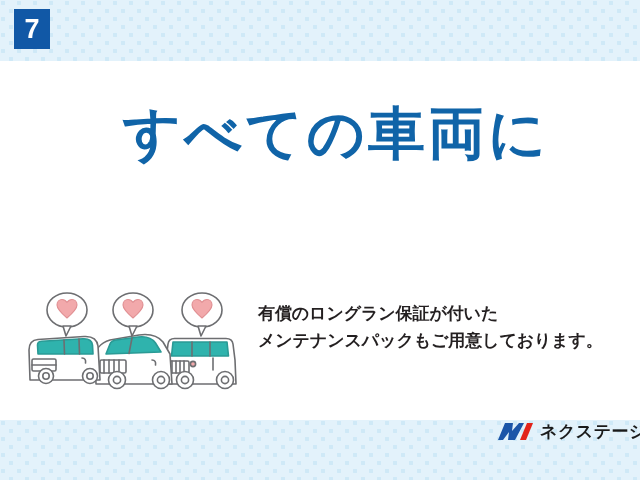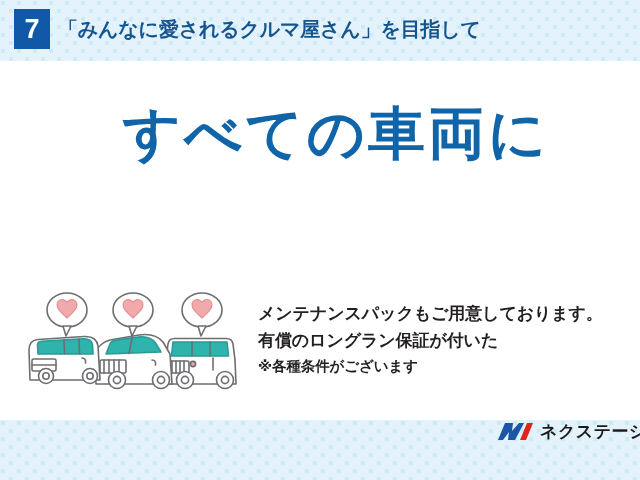--- a/index.html
+++ b/index.html
@@ -131,21 +131,20 @@
 </style>
 </head>
 <body>
 
 <div id="root">
 
   <div id="band-top" class="dot-band"></div>
 
   <div id="header">
     <div id="step-badge">7</div>
-    <div id="header-title">「みんなに愛されるクルマ屋さん」を目指して</div>
   </div>
 
   <div id="headline">
     <div class="headline-line">すべての車両に</div>
   </div>
 
   <div id="content-row">
 
     <div id="cars-illustration">
       <svg viewBox="0 0 230 112" width="230" height="112" xmlns="http://www.w3.org/2000/svg">
@@ -215,23 +214,22 @@
             <circle cx="68" cy="88" r="7.5" fill="#ffffff"></circle>
             <circle cx="68" cy="88" r="3.2" fill="#ffffff"></circle>
             <path d="M60 70 C63 70 64 72 63.5 75" stroke="#6d6e71" fill="none"></path>
           </g>
 
         </g>
       </svg>
     </div>
 
     <div id="side-copy">
+      <div class="copy-line">有償のロングラン保証が付いた</div>
       <div class="copy-line">メンテナンスパックもご用意しております。</div>
-      <div class="copy-line">有償のロングラン保証が付いた</div>
-      <div class="copy-line small">※各種条件がございます</div>
     </div>
 
   </div>
 
   <div id="band-bottom" class="dot-band"></div>
 
   <div id="brand-logo">
     <div id="brand-mark">
       <svg viewBox="0 0 40 26" width="40" height="26" xmlns="http://www.w3.org/2000/svg">
         <path d="M2 21 L9 4 L17 4 L16 12 L23 4 L28 4 L19 21 L12 21 L13 13 L7 21 Z" fill="#1b55a8"></path>

